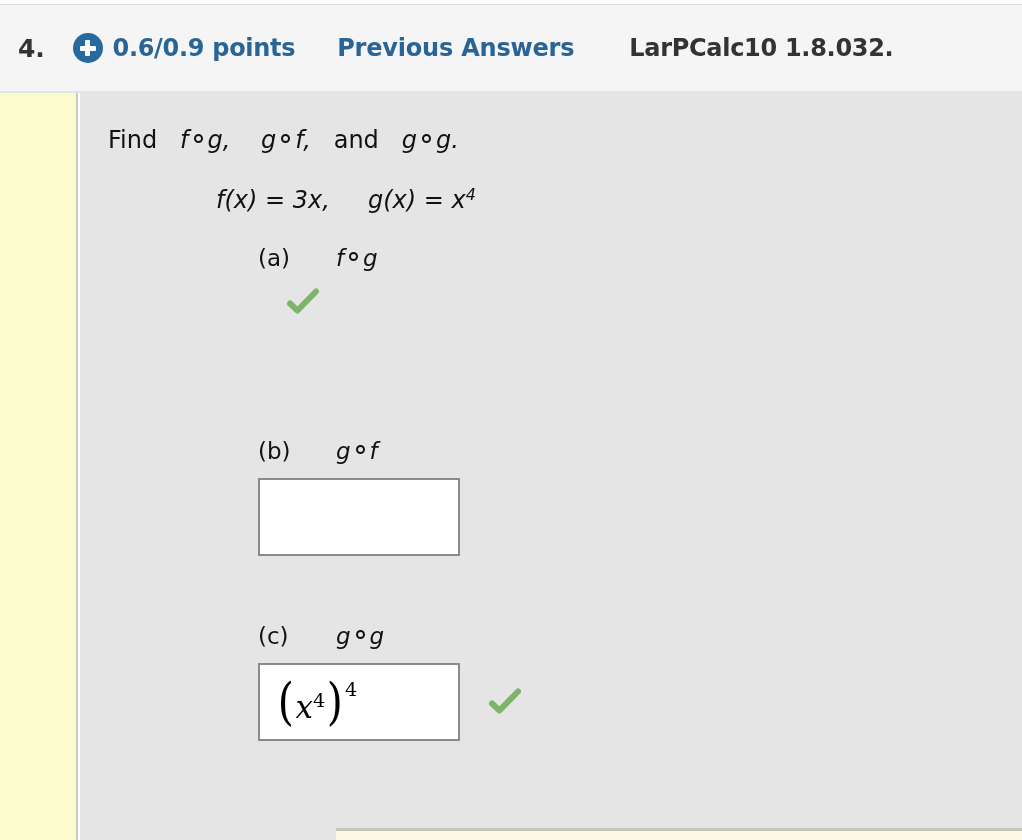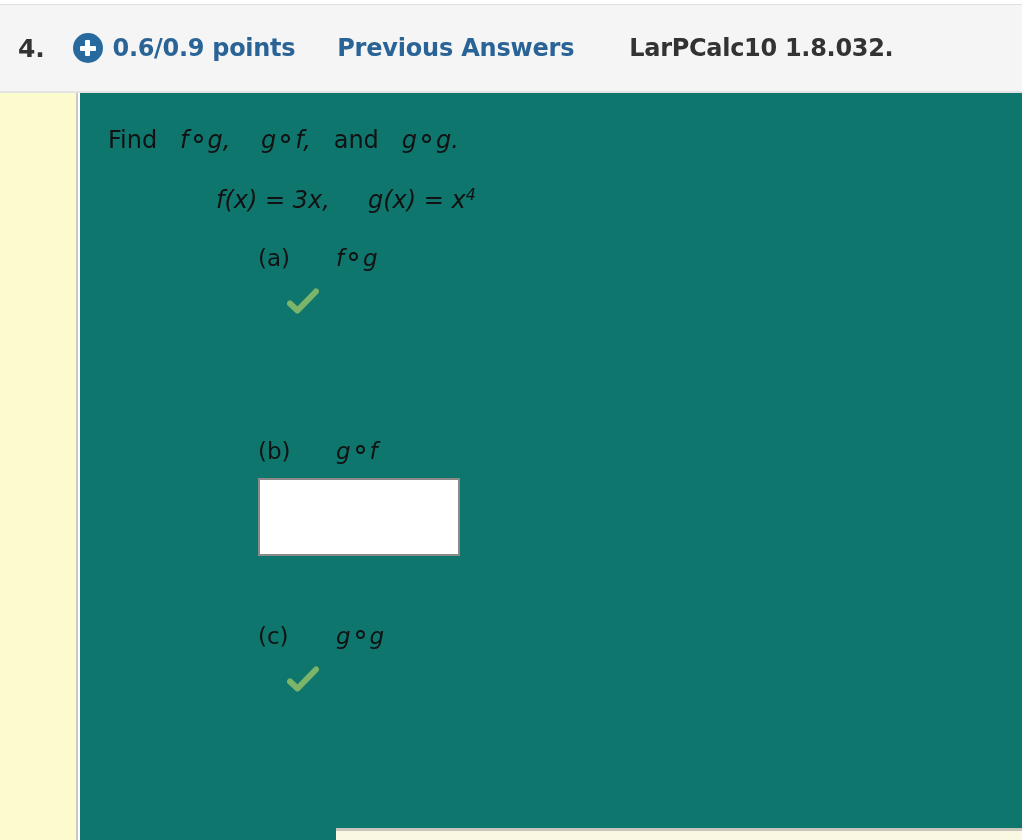--- a/index.html
+++ b/index.html
@@ -98,21 +98,21 @@
     border-right: 2px solid #c9c9c9;
     box-sizing: border-box;
   }
 
   
   .qbody {
     position: absolute;
     left: 80px; top: 93px;
     width: 942px;
     height: 747px;
-    background: #0f766e;
+    background: #e5e5e5;
   }
 
   .prompt {
     position: absolute;
     left: 28px; top: 33px;
     font-size: 24px;
     color: #111111;
     white-space: nowrap;
   }
   .prompt .mvar { font-style: italic; }
@@ -280,20 +280,23 @@
         <span class="math"></span>
       </div>
     </div>
   </div>
 
   <div class="part part-c">
     <div class="part-label">
       <span class="lbl">(c)</span><span class="expr">g</span><span class="ring"></span><span class="expr">g</span>
     </div>
     <div class="answer-row">
+      <div class="answer-box">
+        <span class="math"><span class="paren">(</span><span class="inner"><span class="v">x</span><sup>4</sup></span><span class="paren">)</span><span class="outer-exp">4</span></span>
+      </div>
       <div class="check">
         <svg width="34" height="34" viewBox="0 0 34 34">
           <path d="M4 18.5 L11.5 25.5 L30 6.5" stroke="#7cb46a" stroke-width="6" stroke-linecap="round" stroke-linejoin="round" fill="none"></path>
         </svg>
       </div>
     </div>
   </div>
 
 </div>
 

